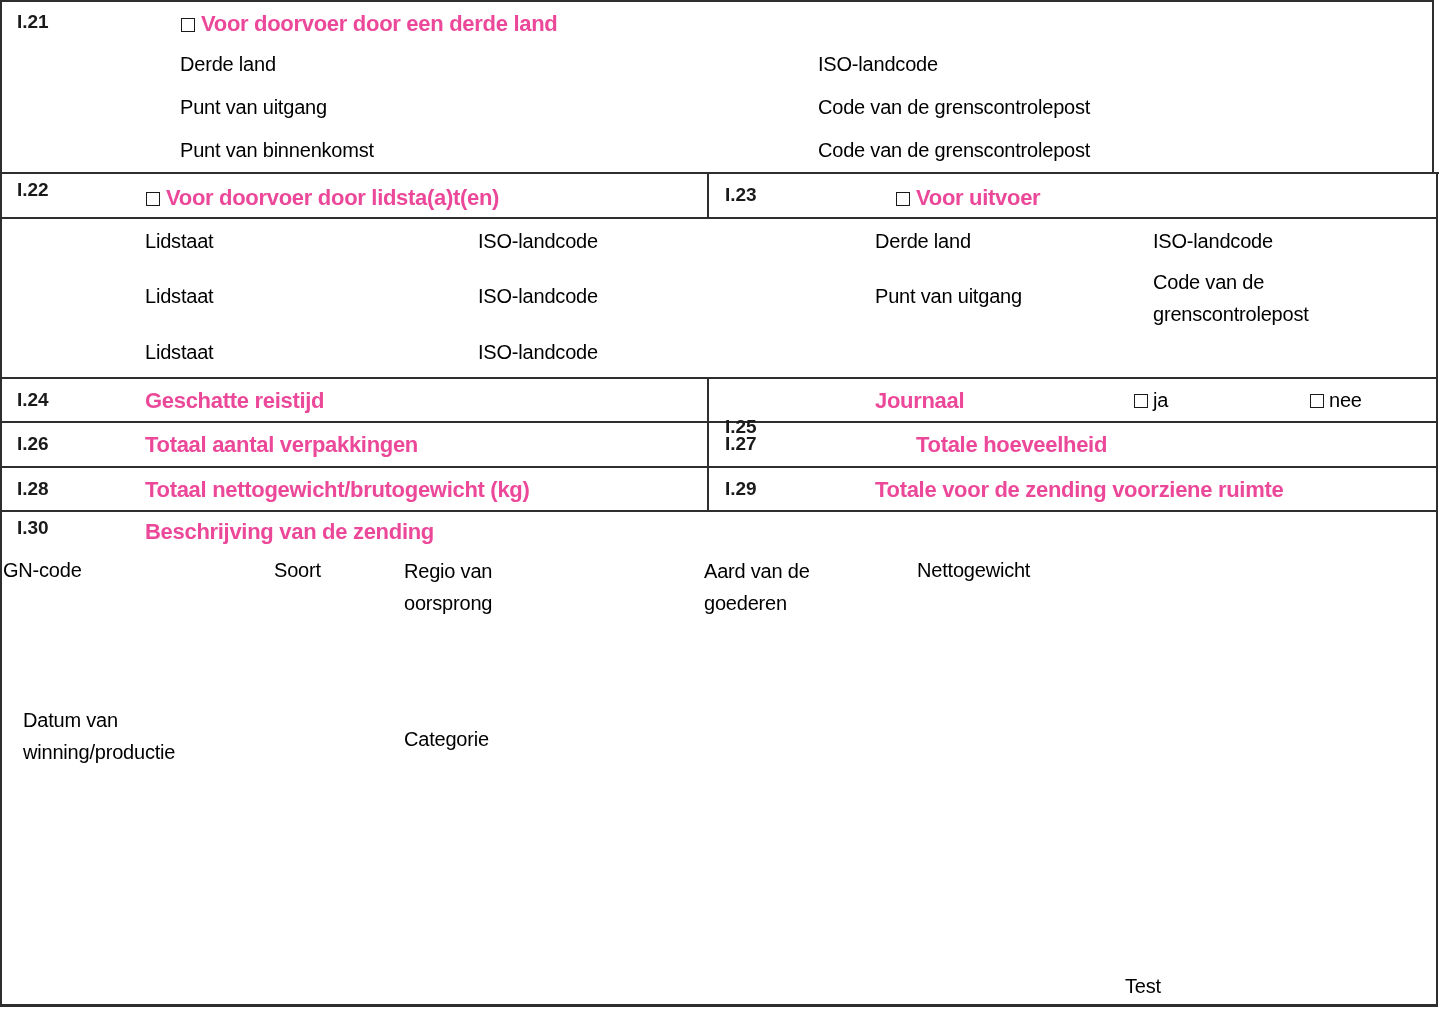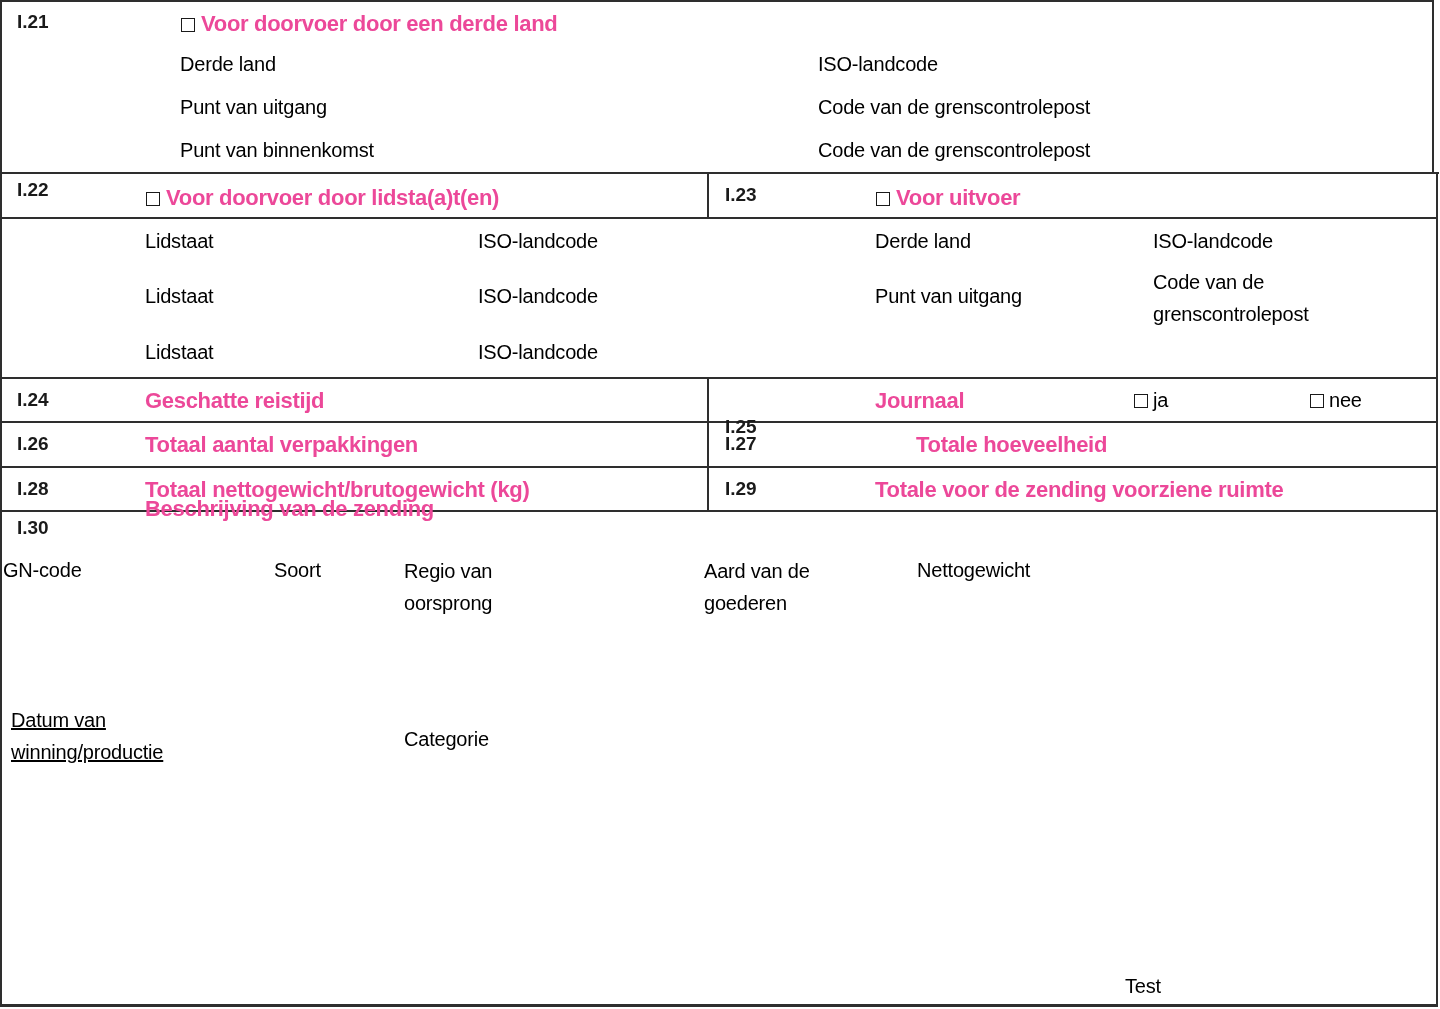--- a/index.html
+++ b/index.html
@@ -60,21 +60,21 @@
   <span class="cb"></span><span>Voor doorvoer door lidsta(a)t(en)</span>
 </div>
 <div class="abs lbl" style="left:145px; top:230px;">Lidstaat</div>
 <div class="abs lbl" style="left:478px; top:230px;">ISO-landcode</div>
 <div class="abs lbl" style="left:145px; top:285px;">Lidstaat</div>
 <div class="abs lbl" style="left:478px; top:285px;">ISO-landcode</div>
 <div class="abs lbl" style="left:145px; top:341px;">Lidstaat</div>
 <div class="abs lbl" style="left:478px; top:341px;">ISO-landcode</div>
 
 <div class="abs code" style="left:725px; top:184px;">I.23</div>
-<div class="abs bold" style="left:876px; top:185px;">
+<div class="abs bold" style="left:896px; top:185px;">
   <span class="cb"></span><span>Voor uitvoer</span>
 </div>
 <div class="abs lbl" style="left:875px; top:230px;">Derde land</div>
 <div class="abs lbl" style="left:1153px; top:230px;">ISO-landcode</div>
 <div class="abs lbl" style="left:875px; top:285px;">Punt van uitgang</div>
 <div class="abs lbl multi" style="left:1153px; top:266px; width:200px;">Code van de grenscontrolepost</div>
 
 <div class="abs code" style="left:17px; top:389px;">I.24</div>
 <div class="abs bold" style="left:145px; top:388px;">Geschatte reistijd</div>
 <div class="abs code" style="left:725px; top:372px;margin-top:44px;">I.25</div>
@@ -90,24 +90,24 @@
 <div class="abs bold" style="left:145px; top:432px;">Totaal aantal verpakkingen</div>
 <div class="abs code" style="left:725px; top:433px;">I.27</div>
 <div class="abs bold" style="left:875px; top:432px;margin-left:41px;">Totale hoeveelheid</div>
 
 <div class="abs code" style="left:17px; top:478px;">I.28</div>
 <div class="abs bold" style="left:145px; top:477px;">Totaal nettogewicht/brutogewicht (kg)</div>
 <div class="abs code" style="left:725px; top:478px;">I.29</div>
 <div class="abs bold" style="left:875px; top:477px;">Totale voor de zending voorziene ruimte</div>
 
 <div class="abs code" style="left:17px; top:517px;">I.30</div>
-<div class="abs bold" style="left:145px; top:496px;text-align:right;">Beschrijving van de zending</div>
+<div class="abs bold" style="left:145px; top:519px;text-align:right;">Beschrijving van de zending</div>
 
 <div class="abs lbl" style="left:3px; top:559px;">GN-code</div>
 <div class="abs lbl" style="left:274px; top:559px;">Soort</div>
 <div class="abs lbl multi" style="left:404px; top:555px; width:120px;">Regio van oorsprong</div>
 <div class="abs lbl multi" style="left:704px; top:555px; width:140px;">Aard van de goederen</div>
 <div class="abs lbl" style="left:917px; top:559px;">Nettogewicht</div>
 
-<div class="abs lbl multi" style="left:11px; top:704px; width:200px;text-decoration:underline;">Datum van winning/productie</div>
+<div class="abs lbl multi" style="left:23px; top:704px; width:200px;">Datum van winning/productie</div>
 <div class="abs lbl" style="left:404px; top:708px;margin-top:20px;">Categorie</div>
 
 <div class="abs lbl" style="left:1125px; top:975px;">Test</div>
 
 </body></html>

